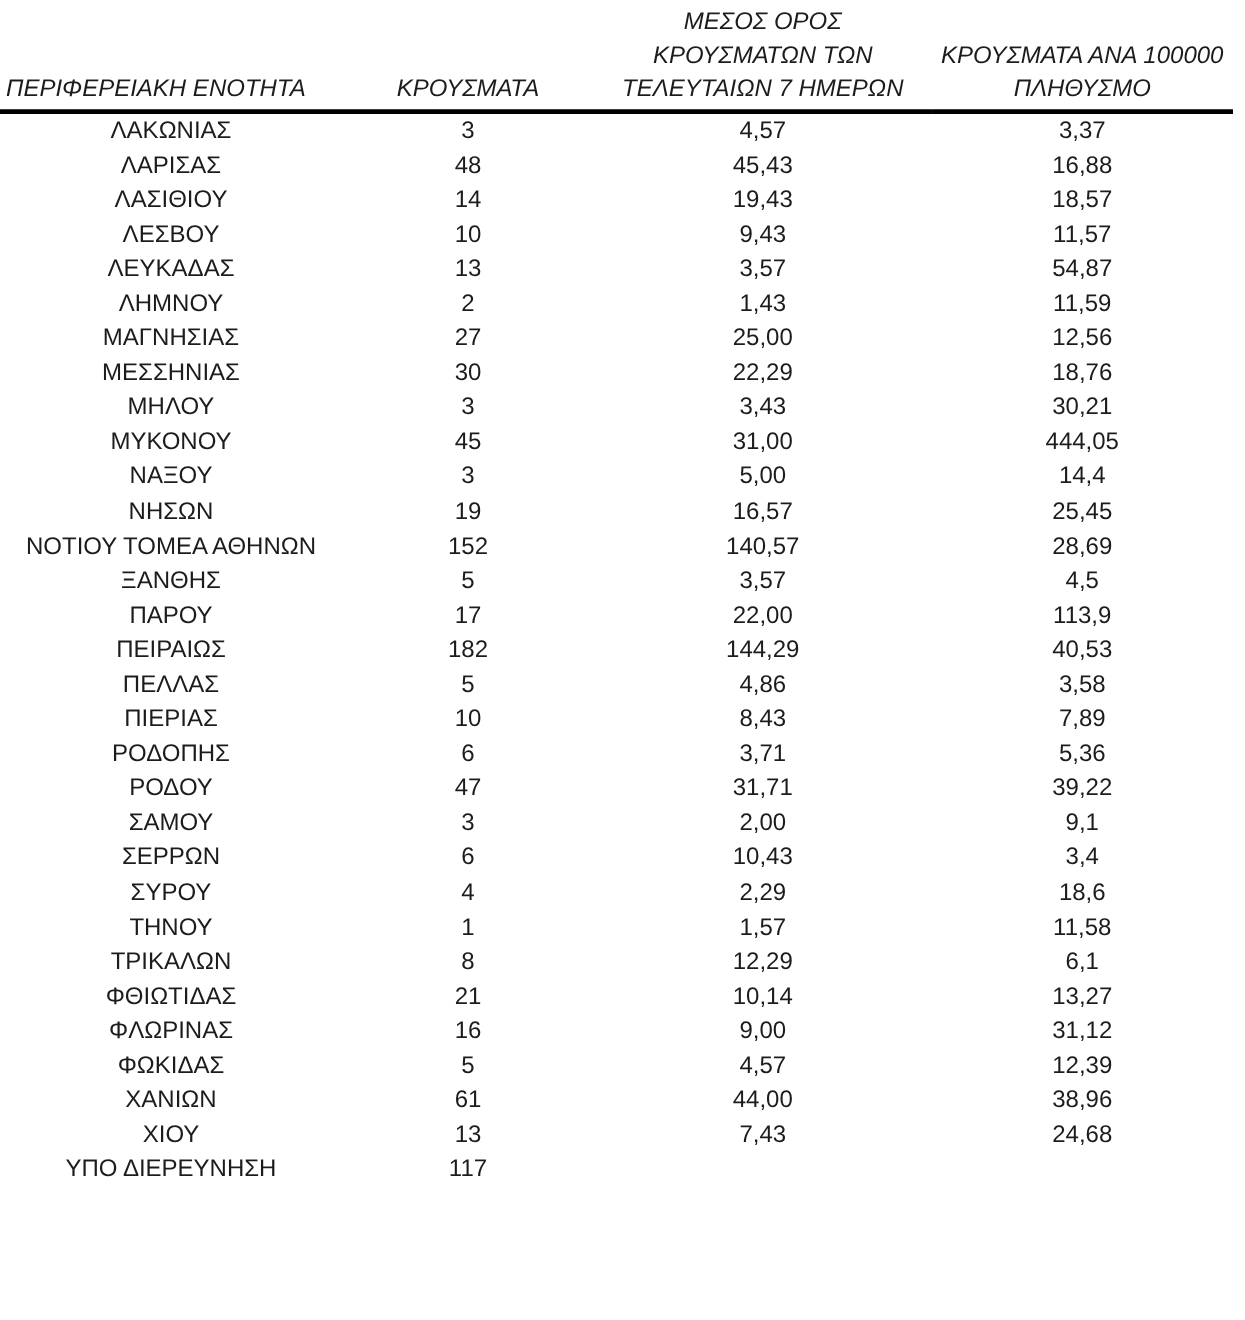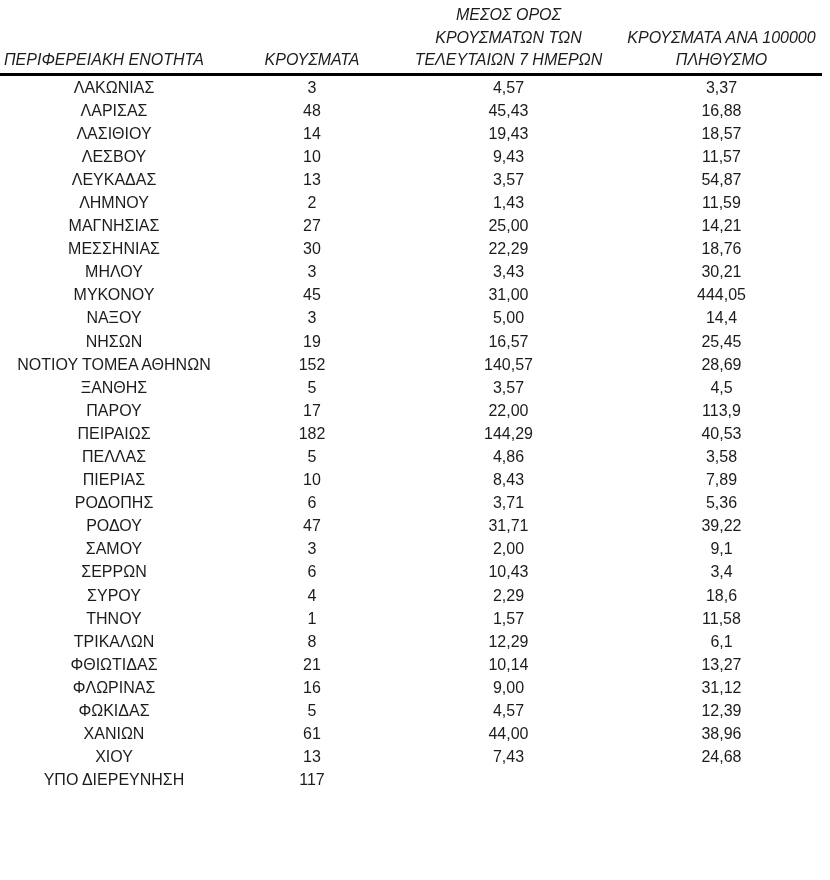--- a/index.html
+++ b/index.html
@@ -120,21 +120,21 @@
     <td>ΛΗΜΝΟΥ</td>
     <td>2</td>
     <td>1,43</td>
     <td>11,59</td>
   </tr>
 
   <tr>
     <td>ΜΑΓΝΗΣΙΑΣ</td>
     <td>27</td>
     <td>25,00</td>
-    <td>14,21</td>
+    <td>12,56</td>
   </tr>
 
   <tr>
     <td>ΜΕΣΣΗΝΙΑΣ</td>
     <td>30</td>
     <td>22,29</td>
     <td>18,76</td>
   </tr>
 
   <tr>

